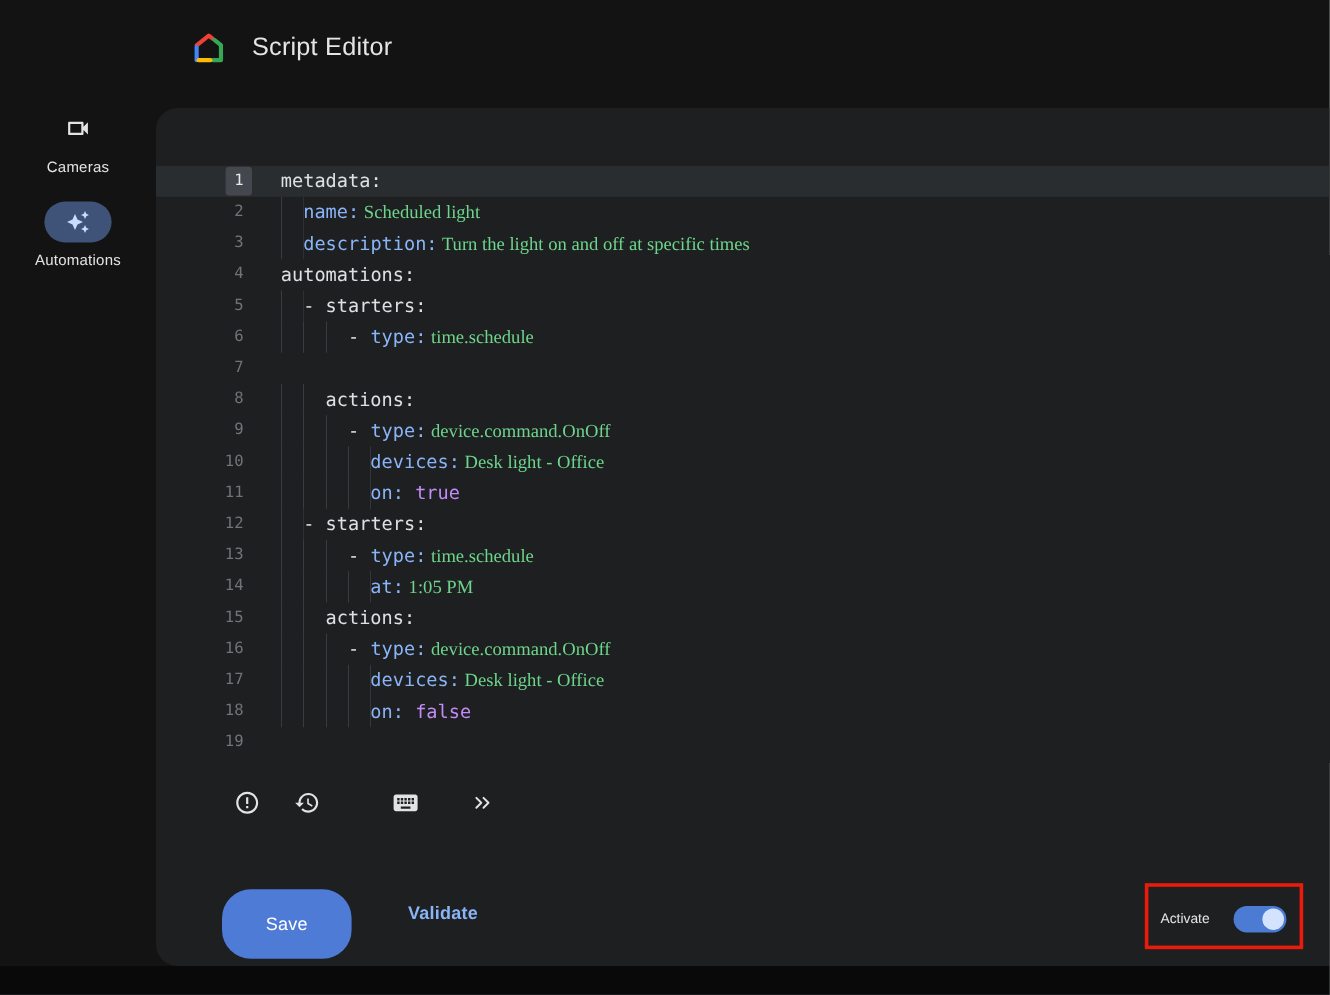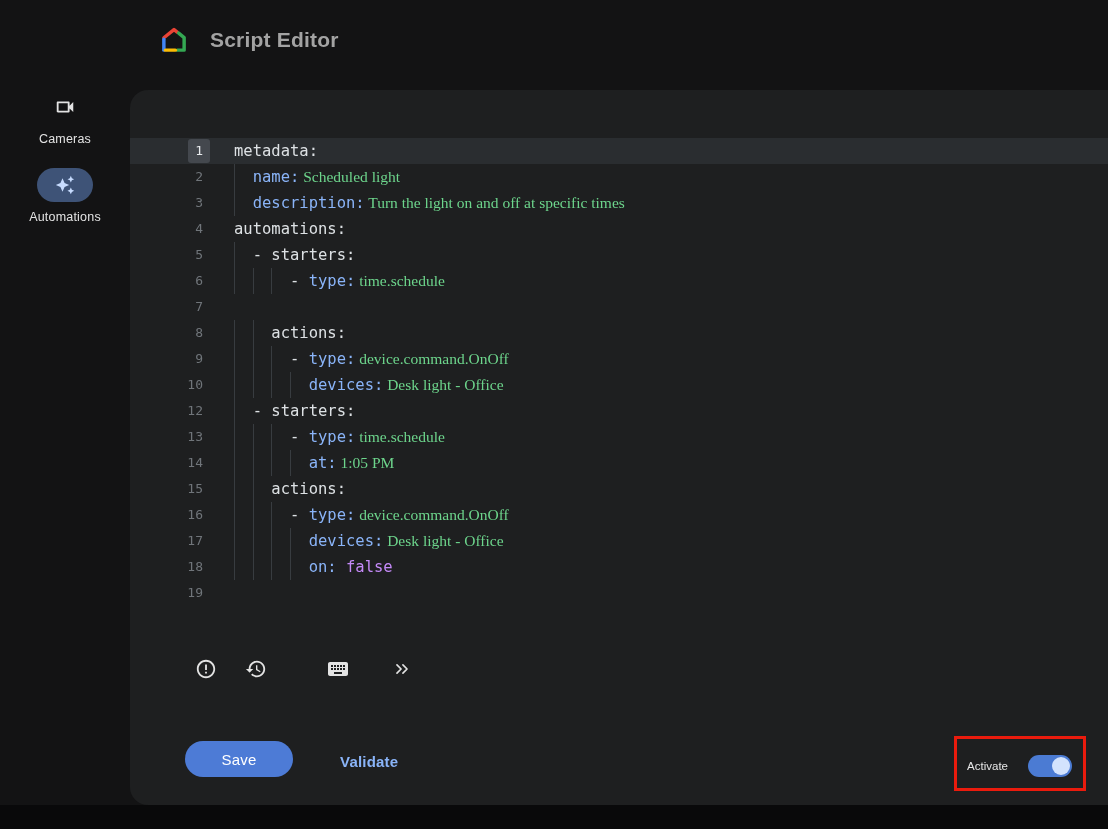--- a/index.html
+++ b/index.html
@@ -5,21 +5,21 @@
   html,body{margin:0;padding:0;}
   .app{
     position:relative;width:1108px;height:829px;overflow:hidden;
     background:var(--app-bg,#131314);
     font-family:"Liberation Sans",sans-serif;
     color:#e3e3e3;
   }
   
   .app-header{position:absolute;left:158px;top:24px;display:flex;align-items:center;gap:20px;}
   .home-logo{width:32px;height:32px;display:block;}
-  .page-title{font-size:21px;font-weight:700;color:#a3a3a3;margin:0;letter-spacing:.2px;}
+  .page-title{font-size:21px;font-weight:400;color:#e5e5e5;margin:0;letter-spacing:.2px;}
   
   .sidebar{position:absolute;left:0;top:90px;width:130px;}
   .side-item{width:130px;text-align:center;cursor:pointer;margin-bottom:22px;}
   .side-icon{display:inline-flex;align-items:center;justify-content:center;width:56px;height:34px;border-radius:18px;}
   .side-item.active .side-icon{background:var(--pill-bg,#3e5377);}
   .side-label{display:block;margin-top:8px;font-size:12.5px;color:#e3e3e3;letter-spacing:.2px;}
   
   .panel{
     position:absolute;left:130px;top:90px;right:0;bottom:24px;
     background:var(--panel-bg,#1e1f20);
@@ -43,21 +43,21 @@
   
   .editor-toolbar{position:absolute;left:63px;top:566px;display:flex;align-items:center;}
   .tb-btn{background:none;border:none;padding:0;margin:0;width:26px;height:26px;cursor:pointer;
     display:inline-flex;align-items:center;justify-content:center;color:#e3e3e3;}
   .tb-btn + .tb-btn{margin-left:24px;}
   .tb-btn.gap-lg{margin-left:56px;}
   .tb-btn.gap-md{margin-left:38px;}
   .tb-btn svg{display:block;}
   
   .save-btn{
-    position:absolute;left:55px;top:651px;width:108px;height:36px;border:none;border-radius:24px;
+    position:absolute;left:55px;top:651px;width:108px;height:58px;border:none;border-radius:24px;
     background:var(--save-button,#4d7bd6);color:#ffffff;font-family:"Liberation Sans",sans-serif;
     font-size:15px;font-weight:500;cursor:pointer;letter-spacing:.2px;
   }
   .validate-btn{
     position:absolute;left:210px;top:663px;background:none;border:none;padding:0;cursor:pointer;
     color:var(--accent-blue,#8ab4f8);font-family:"Liberation Sans",sans-serif;font-size:15px;font-weight:700;letter-spacing:.2px;
   }
   
   .activate-group{position:absolute;right:36px;top:755px;display:flex;align-items:center;gap:20px;}
   .activate-label{font-size:11.5px;color:#e6e6e6;}
@@ -111,20 +111,21 @@
           <div class="code-row active"><span class="gutter-num"><span class="num">1</span></span><span class="code-text"><span class="tok-plain">metadata:</span></span></div>
           <div class="code-row"><span class="gutter-num"><span class="num">2</span></span><span class="code-text"><span class="indent" style="width: 2ch;"></span><span class="tok-key">name:</span><span class="tok-str"> Scheduled light</span></span></div>
           <div class="code-row"><span class="gutter-num"><span class="num">3</span></span><span class="code-text"><span class="indent" style="width: 2ch;"></span><span class="tok-key">description:</span><span class="tok-str"> Turn the light on and off at specific times</span></span></div>
           <div class="code-row"><span class="gutter-num"><span class="num">4</span></span><span class="code-text"><span class="tok-plain">automations:</span></span></div>
           <div class="code-row"><span class="gutter-num"><span class="num">5</span></span><span class="code-text"><span class="indent" style="width: 2ch;"></span><span class="tok-plain">- starters:</span></span></div>
           <div class="code-row"><span class="gutter-num"><span class="num">6</span></span><span class="code-text"><span class="indent" style="width: 6ch;"></span><span class="tok-plain">- </span><span class="tok-key">type:</span><span class="tok-str"> time.schedule</span></span></div>
           <div class="code-row"><span class="gutter-num"><span class="num">7</span></span></div>
           <div class="code-row"><span class="gutter-num"><span class="num">8</span></span><span class="code-text"><span class="indent" style="width: 4ch;"></span><span class="tok-plain">actions:</span></span></div>
           <div class="code-row"><span class="gutter-num"><span class="num">9</span></span><span class="code-text"><span class="indent" style="width: 6ch;"></span><span class="tok-plain">- </span><span class="tok-key">type:</span><span class="tok-str"> device.command.OnOff</span></span></div>
           <div class="code-row"><span class="gutter-num"><span class="num">10</span></span><span class="code-text"><span class="indent" style="width: 8ch;"></span><span class="tok-key">devices:</span><span class="tok-str"> Desk light - Office</span></span></div>
+          <div class="code-row"><span class="gutter-num"><span class="num">11</span></span><span class="code-text"><span class="indent" style="width: 8ch;"></span><span class="tok-key">on:</span><span class="tok-bool"> true</span></span></div>
           <div class="code-row"><span class="gutter-num"><span class="num">12</span></span><span class="code-text"><span class="indent" style="width: 2ch;"></span><span class="tok-plain">- starters:</span></span></div>
           <div class="code-row"><span class="gutter-num"><span class="num">13</span></span><span class="code-text"><span class="indent" style="width: 6ch;"></span><span class="tok-plain">- </span><span class="tok-key">type:</span><span class="tok-str"> time.schedule</span></span></div>
           <div class="code-row"><span class="gutter-num"><span class="num">14</span></span><span class="code-text"><span class="indent" style="width: 8ch;"></span><span class="tok-key">at:</span><span class="tok-str"> 1:05 PM</span></span></div>
           <div class="code-row"><span class="gutter-num"><span class="num">15</span></span><span class="code-text"><span class="indent" style="width: 4ch;"></span><span class="tok-plain">actions:</span></span></div>
           <div class="code-row"><span class="gutter-num"><span class="num">16</span></span><span class="code-text"><span class="indent" style="width: 6ch;"></span><span class="tok-plain">- </span><span class="tok-key">type:</span><span class="tok-str"> device.command.OnOff</span></span></div>
           <div class="code-row"><span class="gutter-num"><span class="num">17</span></span><span class="code-text"><span class="indent" style="width: 8ch;"></span><span class="tok-key">devices:</span><span class="tok-str"> Desk light - Office</span></span></div>
           <div class="code-row"><span class="gutter-num"><span class="num">18</span></span><span class="code-text"><span class="indent" style="width: 8ch;"></span><span class="tok-key">on:</span><span class="tok-bool"> false</span></span></div>
           <div class="code-row"><span class="gutter-num"><span class="num">19</span></span><span class="code-text"></span></div>
         </div>
     </div>

